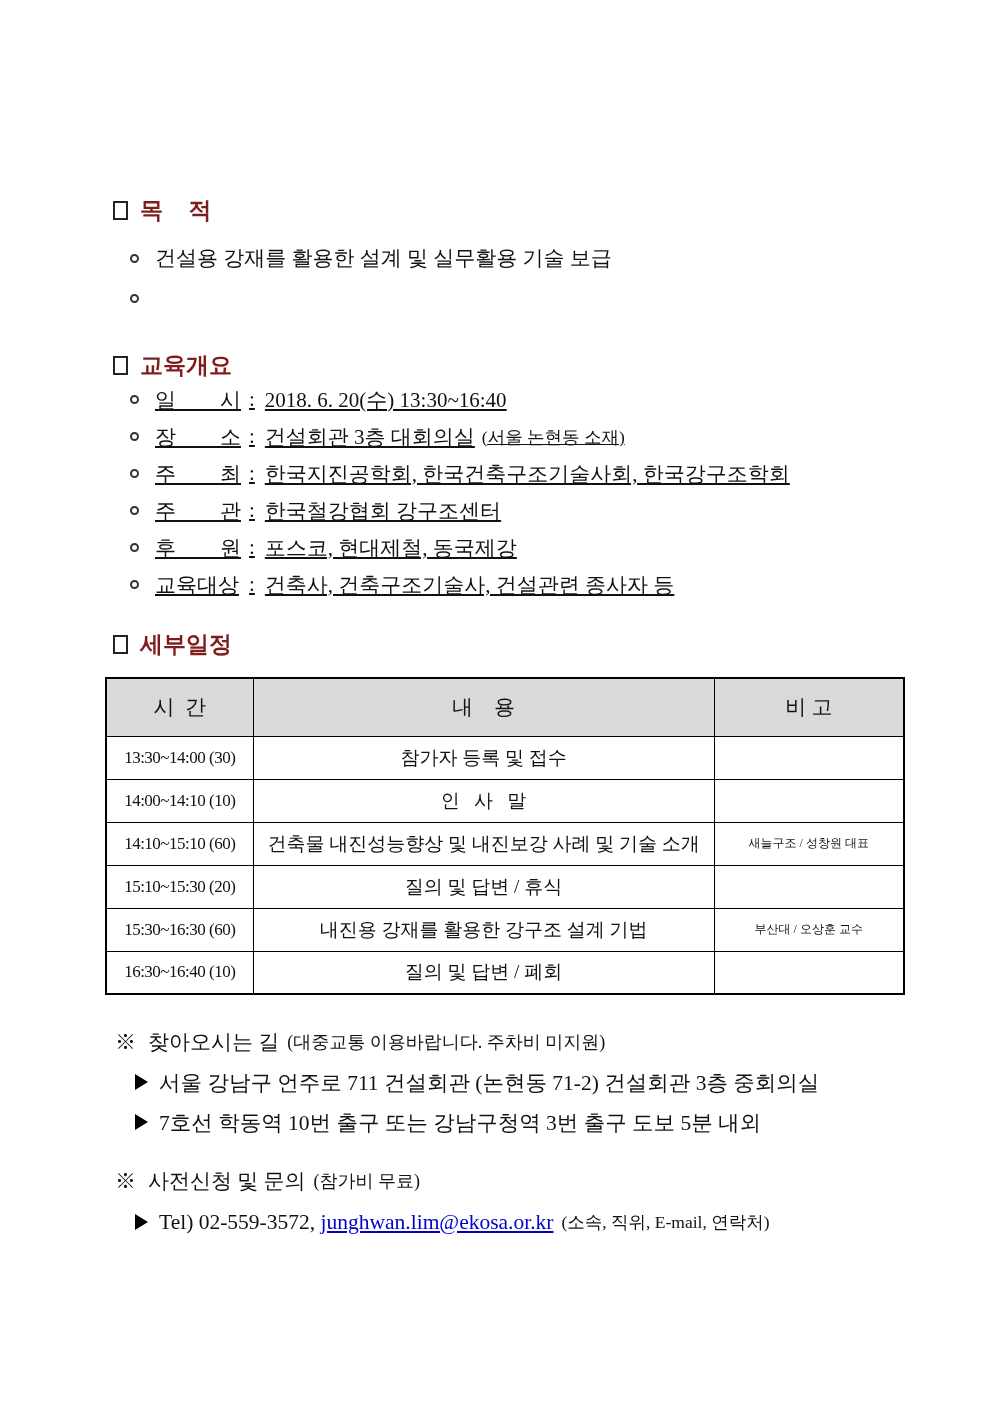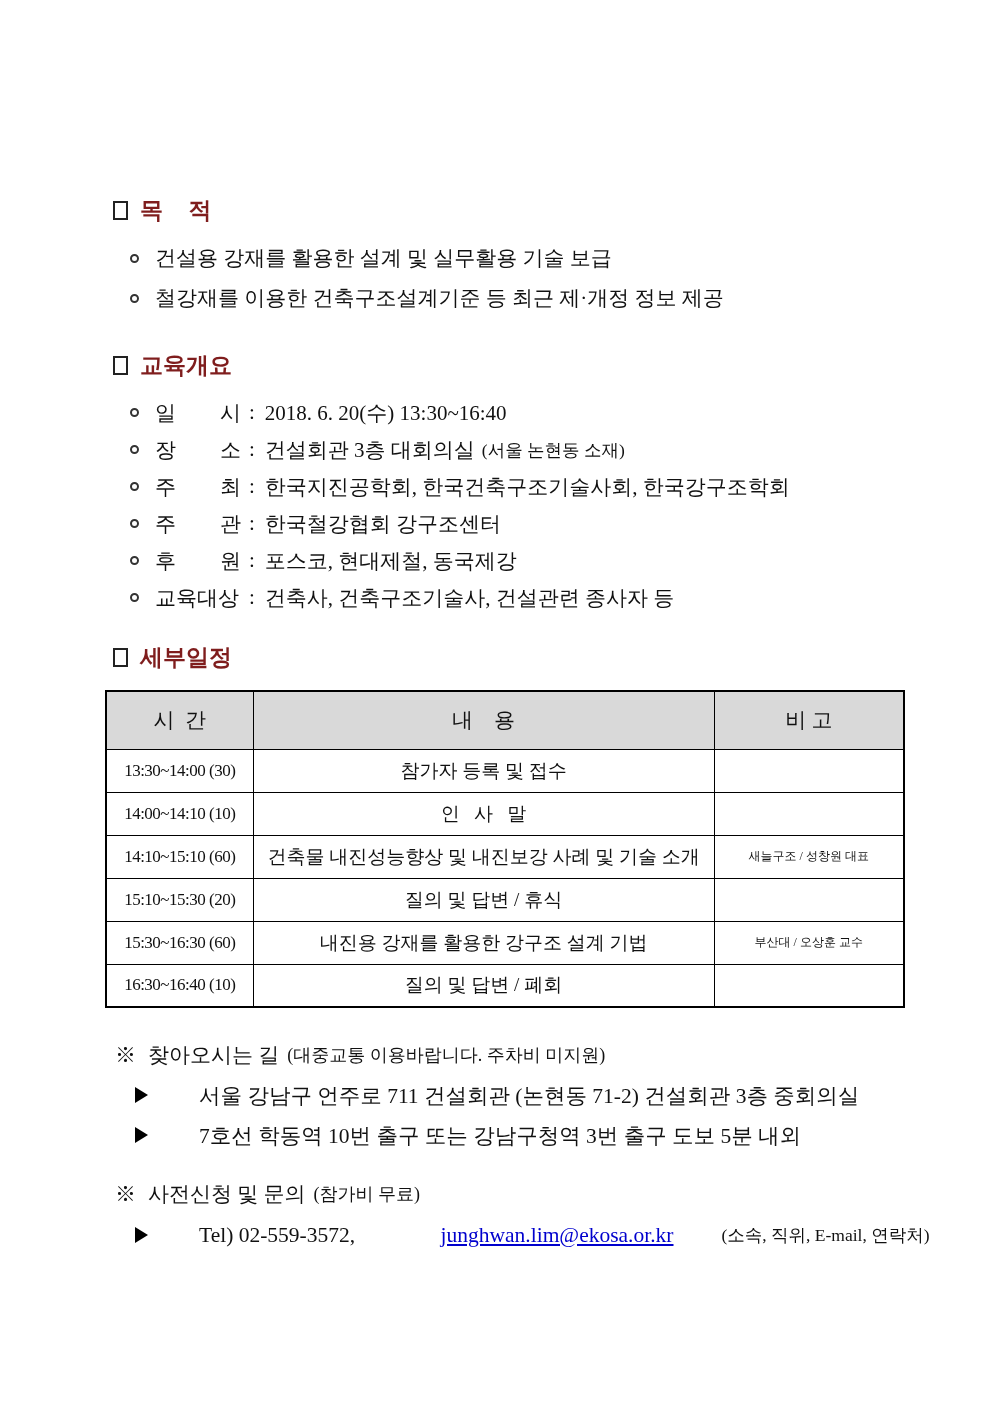--- a/index.html
+++ b/index.html
@@ -41,21 +41,21 @@
   
   .line { display:flex; align-items:center; white-space:pre; }
   .circle {
     display:inline-block; width:9px; height:9px;
     border:2px solid #333; border-radius:50%; flex:0 0 auto;
   }
   .purpose-list { margin-top:12px; margin-left:33px; }
   .purpose-list .line { height:40px; font-size:21px;text-align:right; }
   .purpose-list .circle { margin-right:16px; }
 
-  .overview-list { margin-top:13px; margin-left:33px; }
+  .overview-list { margin-left:33px;text-decoration:underline; }
   .overview-list .line { height:37px; font-size:21px; }
   .overview-list .circle { margin-right:16px; }
   .ov-label {
     display:inline-block; width:86px;
     text-align:justify; text-align-last:justify; white-space:normal;
   }
   .ov-colon { margin:0 10px 0 8px; }
   .ov-note { font-size:17.5px; margin-left:7px; color:#111; }
 
   
@@ -80,21 +80,21 @@
   td.cell-time { font-size:17px; letter-spacing:-0.5px; }
   td.cell-note { font-size:12px;margin-left:32px; }
 
   
   .foot-block { margin-left:18px; }
   .dir-block { margin-top:27px; }
   .contact-block { margin-top:19px; }
   .foot-title-line { display:flex; align-items:center; height:40px; font-size:21px; white-space:pre; }
   .ref-mark { font-size:21px; margin-right:12px; }
   .foot-note-small { font-size:18px; margin-left:8px; }
-  .arrow-line { display:flex; align-items:center; height:40px; font-size:21.5px; white-space:pre; margin-left:20px;gap:40px; }
+  .arrow-line { display:flex; align-items:center; height:40px; font-size:21.5px; white-space:pre; margin-left:20px; }
   .tri {
     display:inline-block; width:0; height:0; flex:0 0 auto;
     border-left:13px solid #000;
     border-top:8px solid transparent;
     border-bottom:8px solid transparent;
     margin-right:11px;
   }
   .contact-block .arrow-line { height:42px; }
   .email-link {
     color:#0000cd; text-decoration:underline; cursor:pointer;
@@ -109,21 +109,21 @@
 
 
   <div class="sec-heading" style="margin-top:67px;">
     <span class="sq"></span><span>목    적</span>
   </div>
   <div class="purpose-list">
     <div class="line">
       <span class="circle"></span><span>건설용 강재를 활용한 설계 및 실무활용 기술 보급</span>
     </div>
     <div class="line">
-      <span class="circle"></span><span>철강재를 이용한 건축구조설계기준 등 최근 제·개정 정보 제공</span>
+      <span class="circle"></span>
     </div>
   </div>
 
   <div class="sec-heading" style="margin-top:32px;">
     <span class="sq"></span><span>교육개요</span>
   </div>
   <div class="overview-list">
     <div class="line">
       <span class="circle"></span><span class="ov-label">일 시</span><span class="ov-colon">:</span><span>2018. 6. 20(수) 13:30~16:40</span>
     </div>

